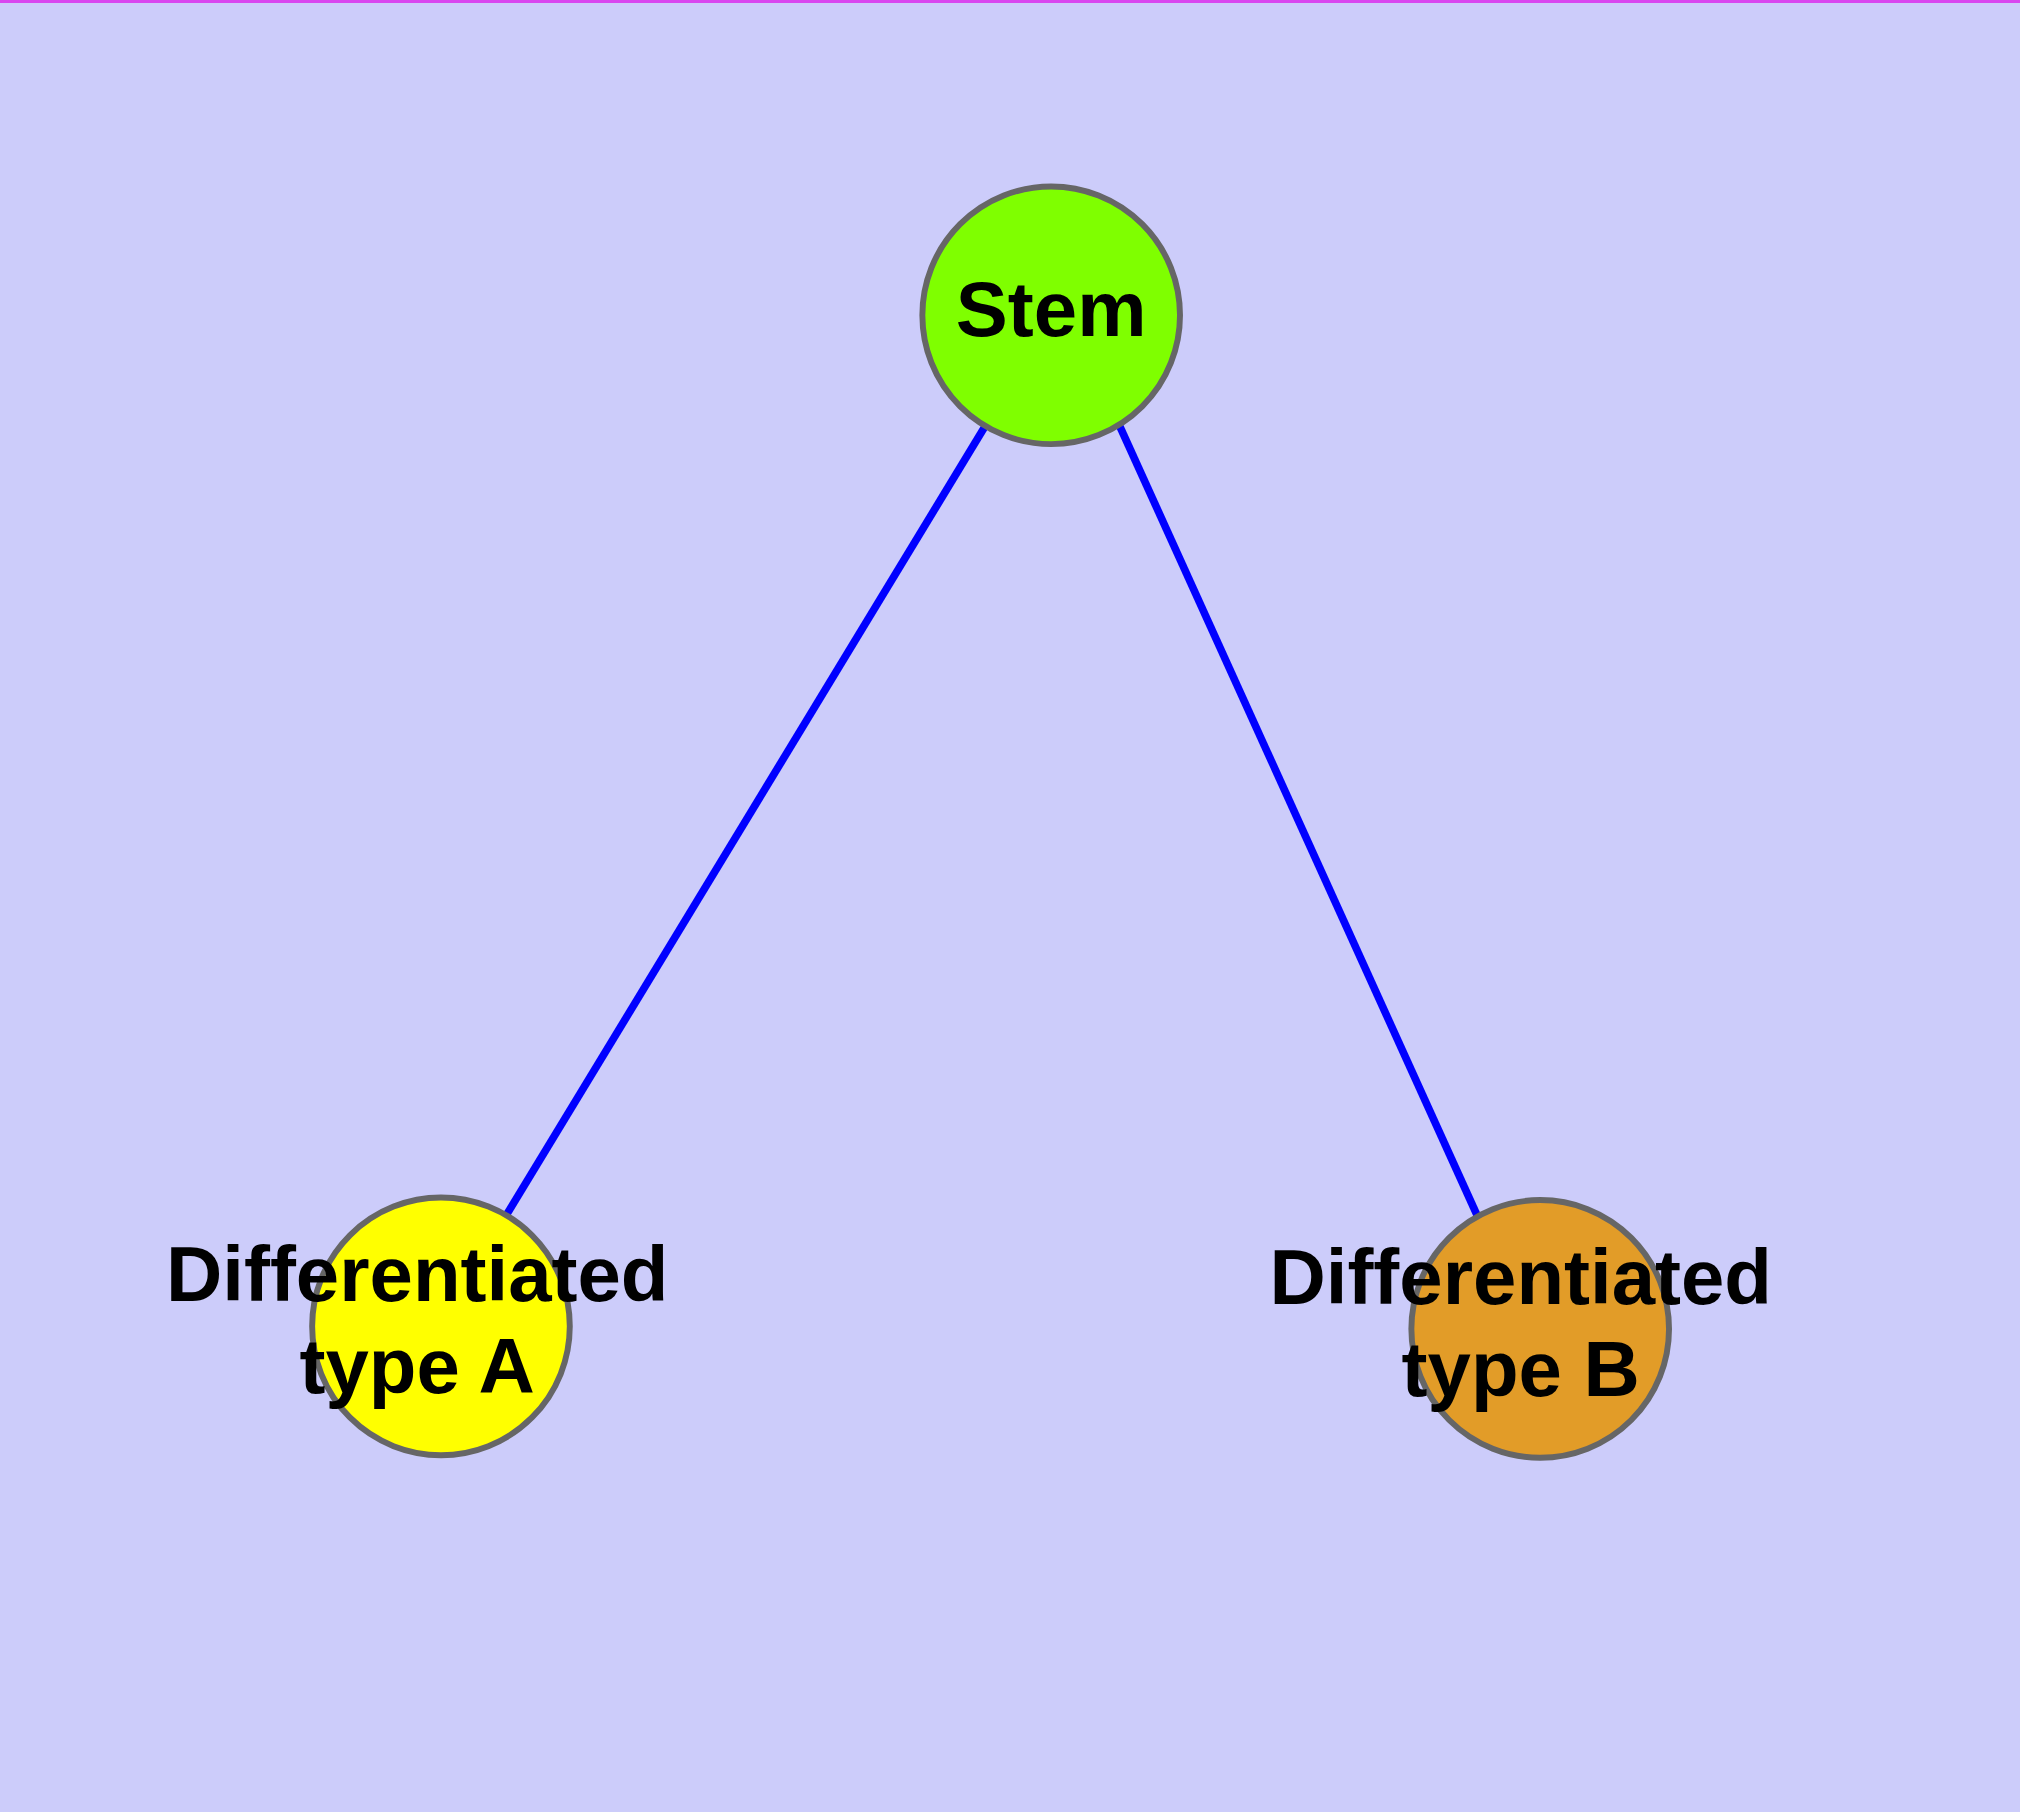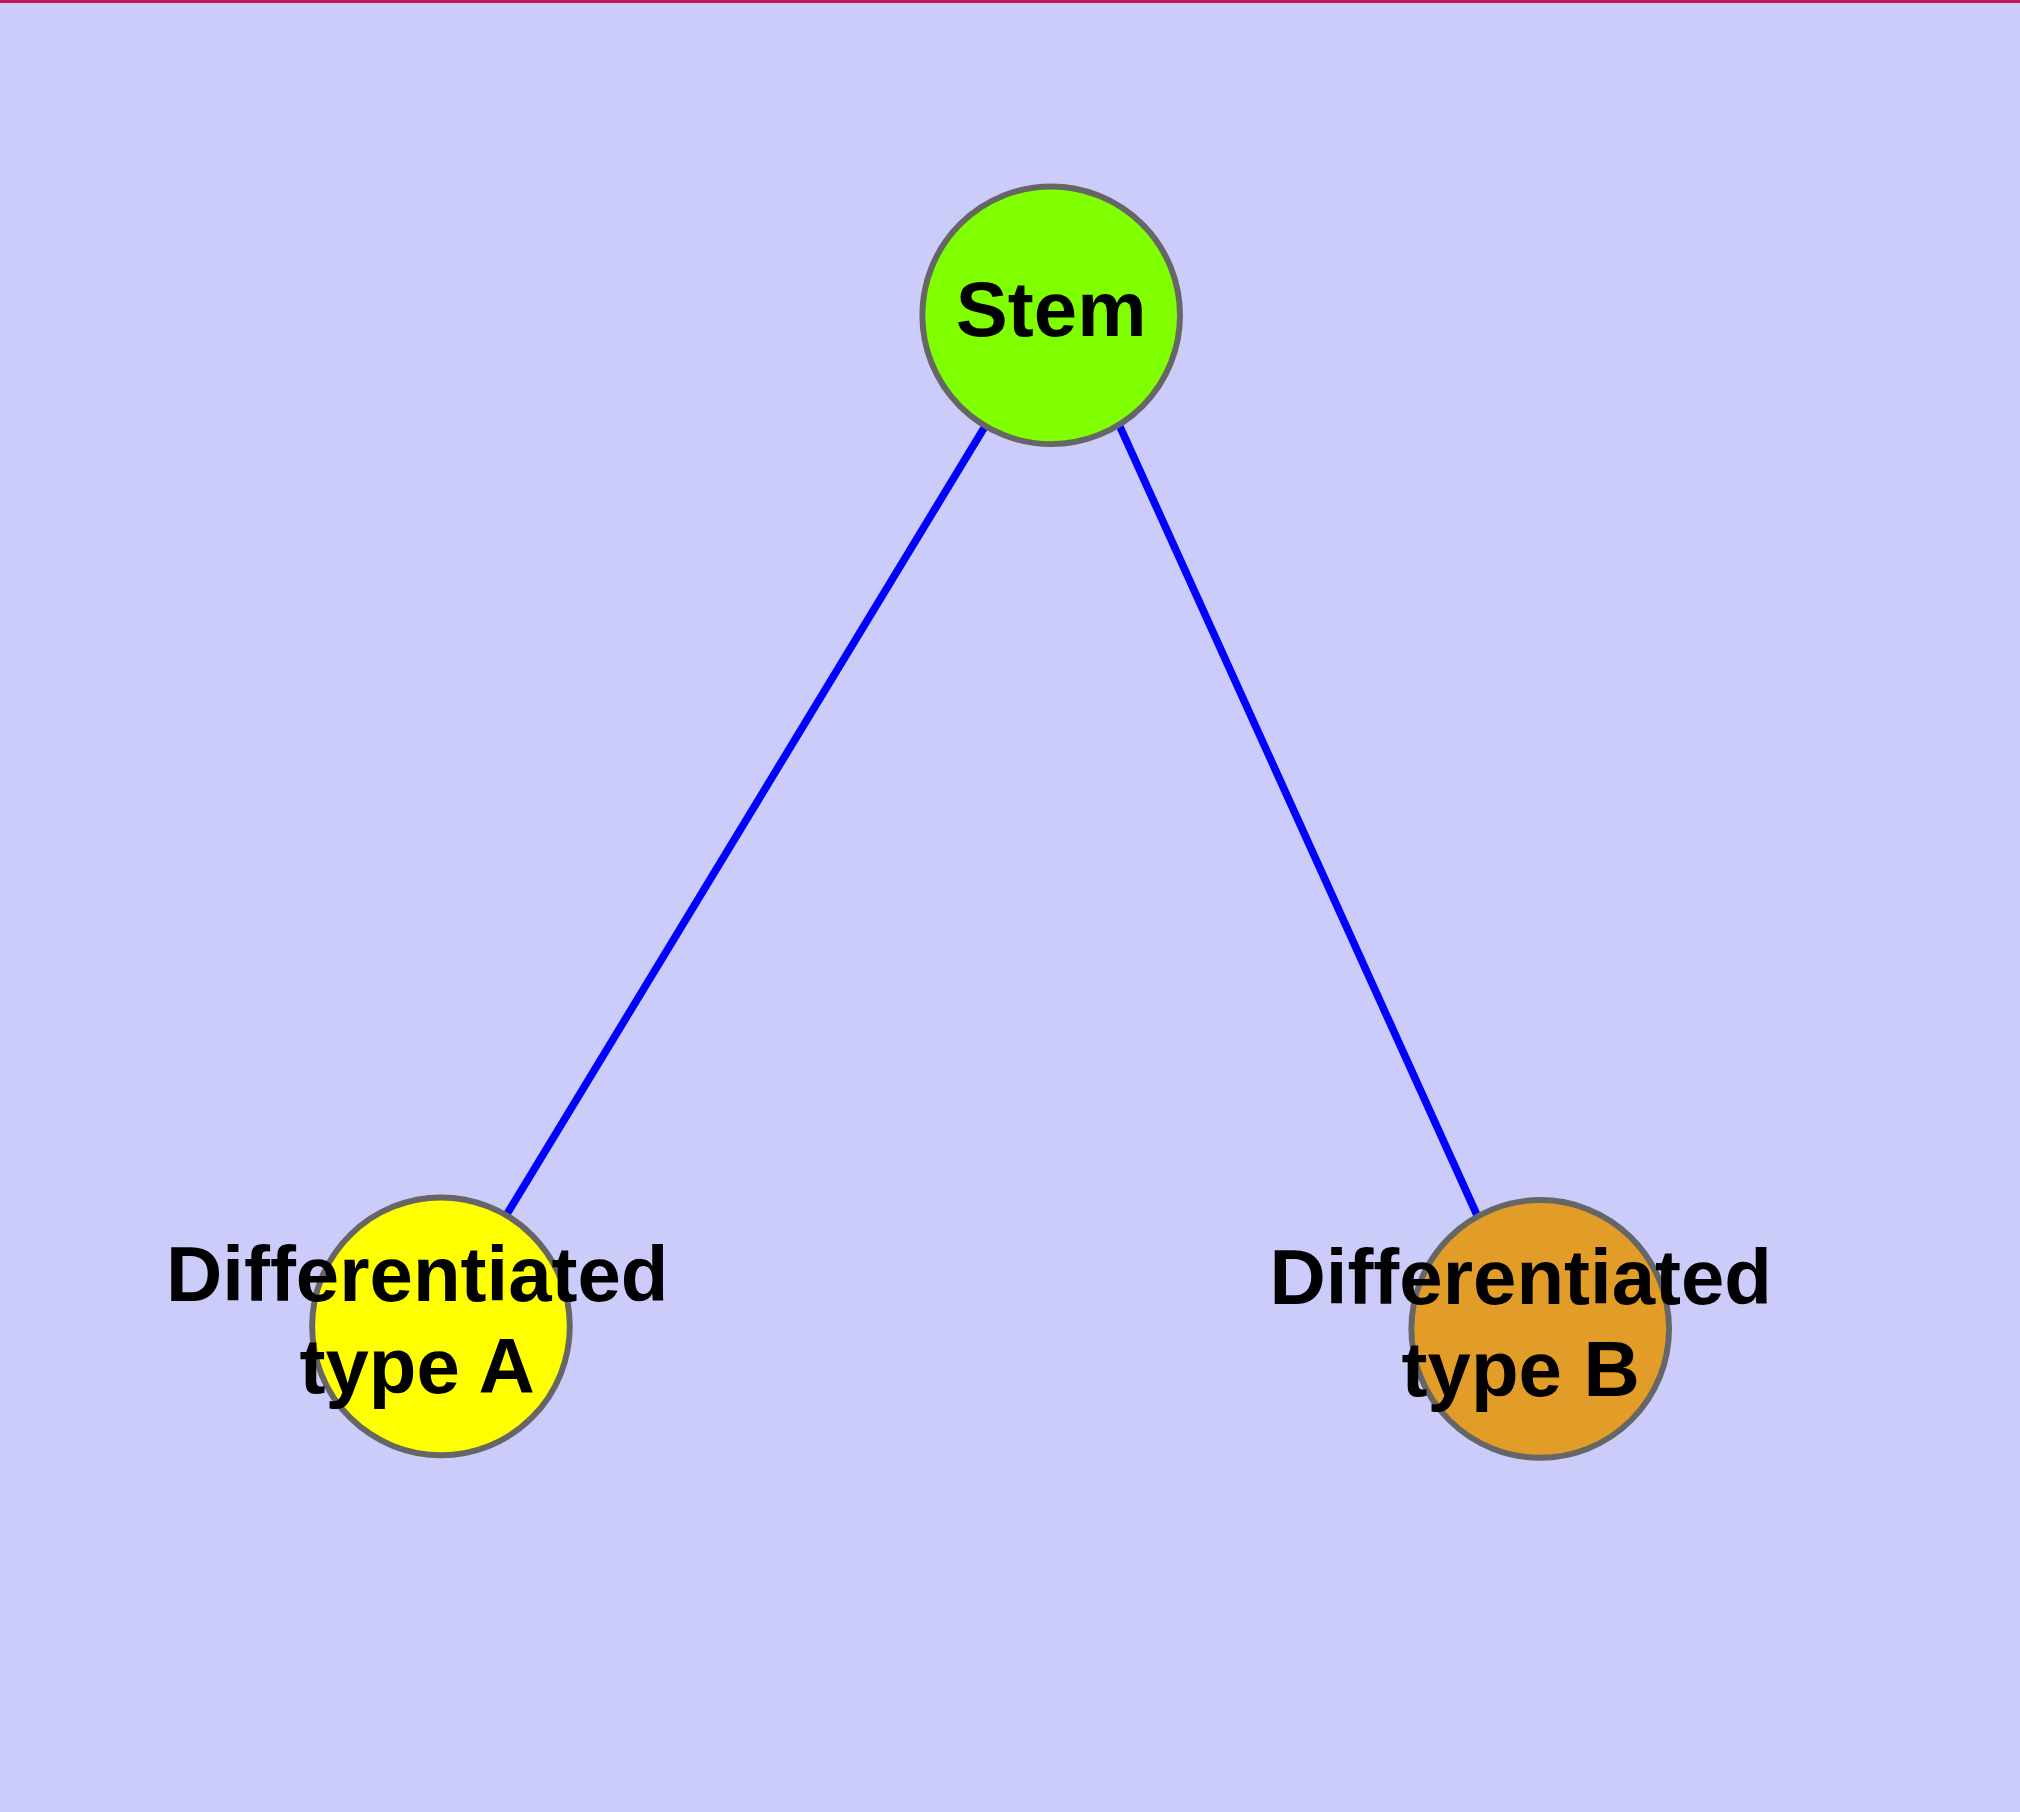--- a/index.html
+++ b/index.html
@@ -5,21 +5,21 @@
   html, body {
     margin: 0;
     padding: 0;
     background: #ffffff;
   }
   #canvas {
     position: relative;
     width: 2021px;
     height: 1812px;
     overflow: hidden;
-    background: #be185d;
+    background: #d946ef;
     font-family: "Liberation Sans", "DejaVu Sans", sans-serif;
   }
   #plot-bg {
     position: absolute;
     left: 0;
     top: 2.5px;
     width: 2021px;
     height: 1810px;
     background: #ccccfa;
   }

